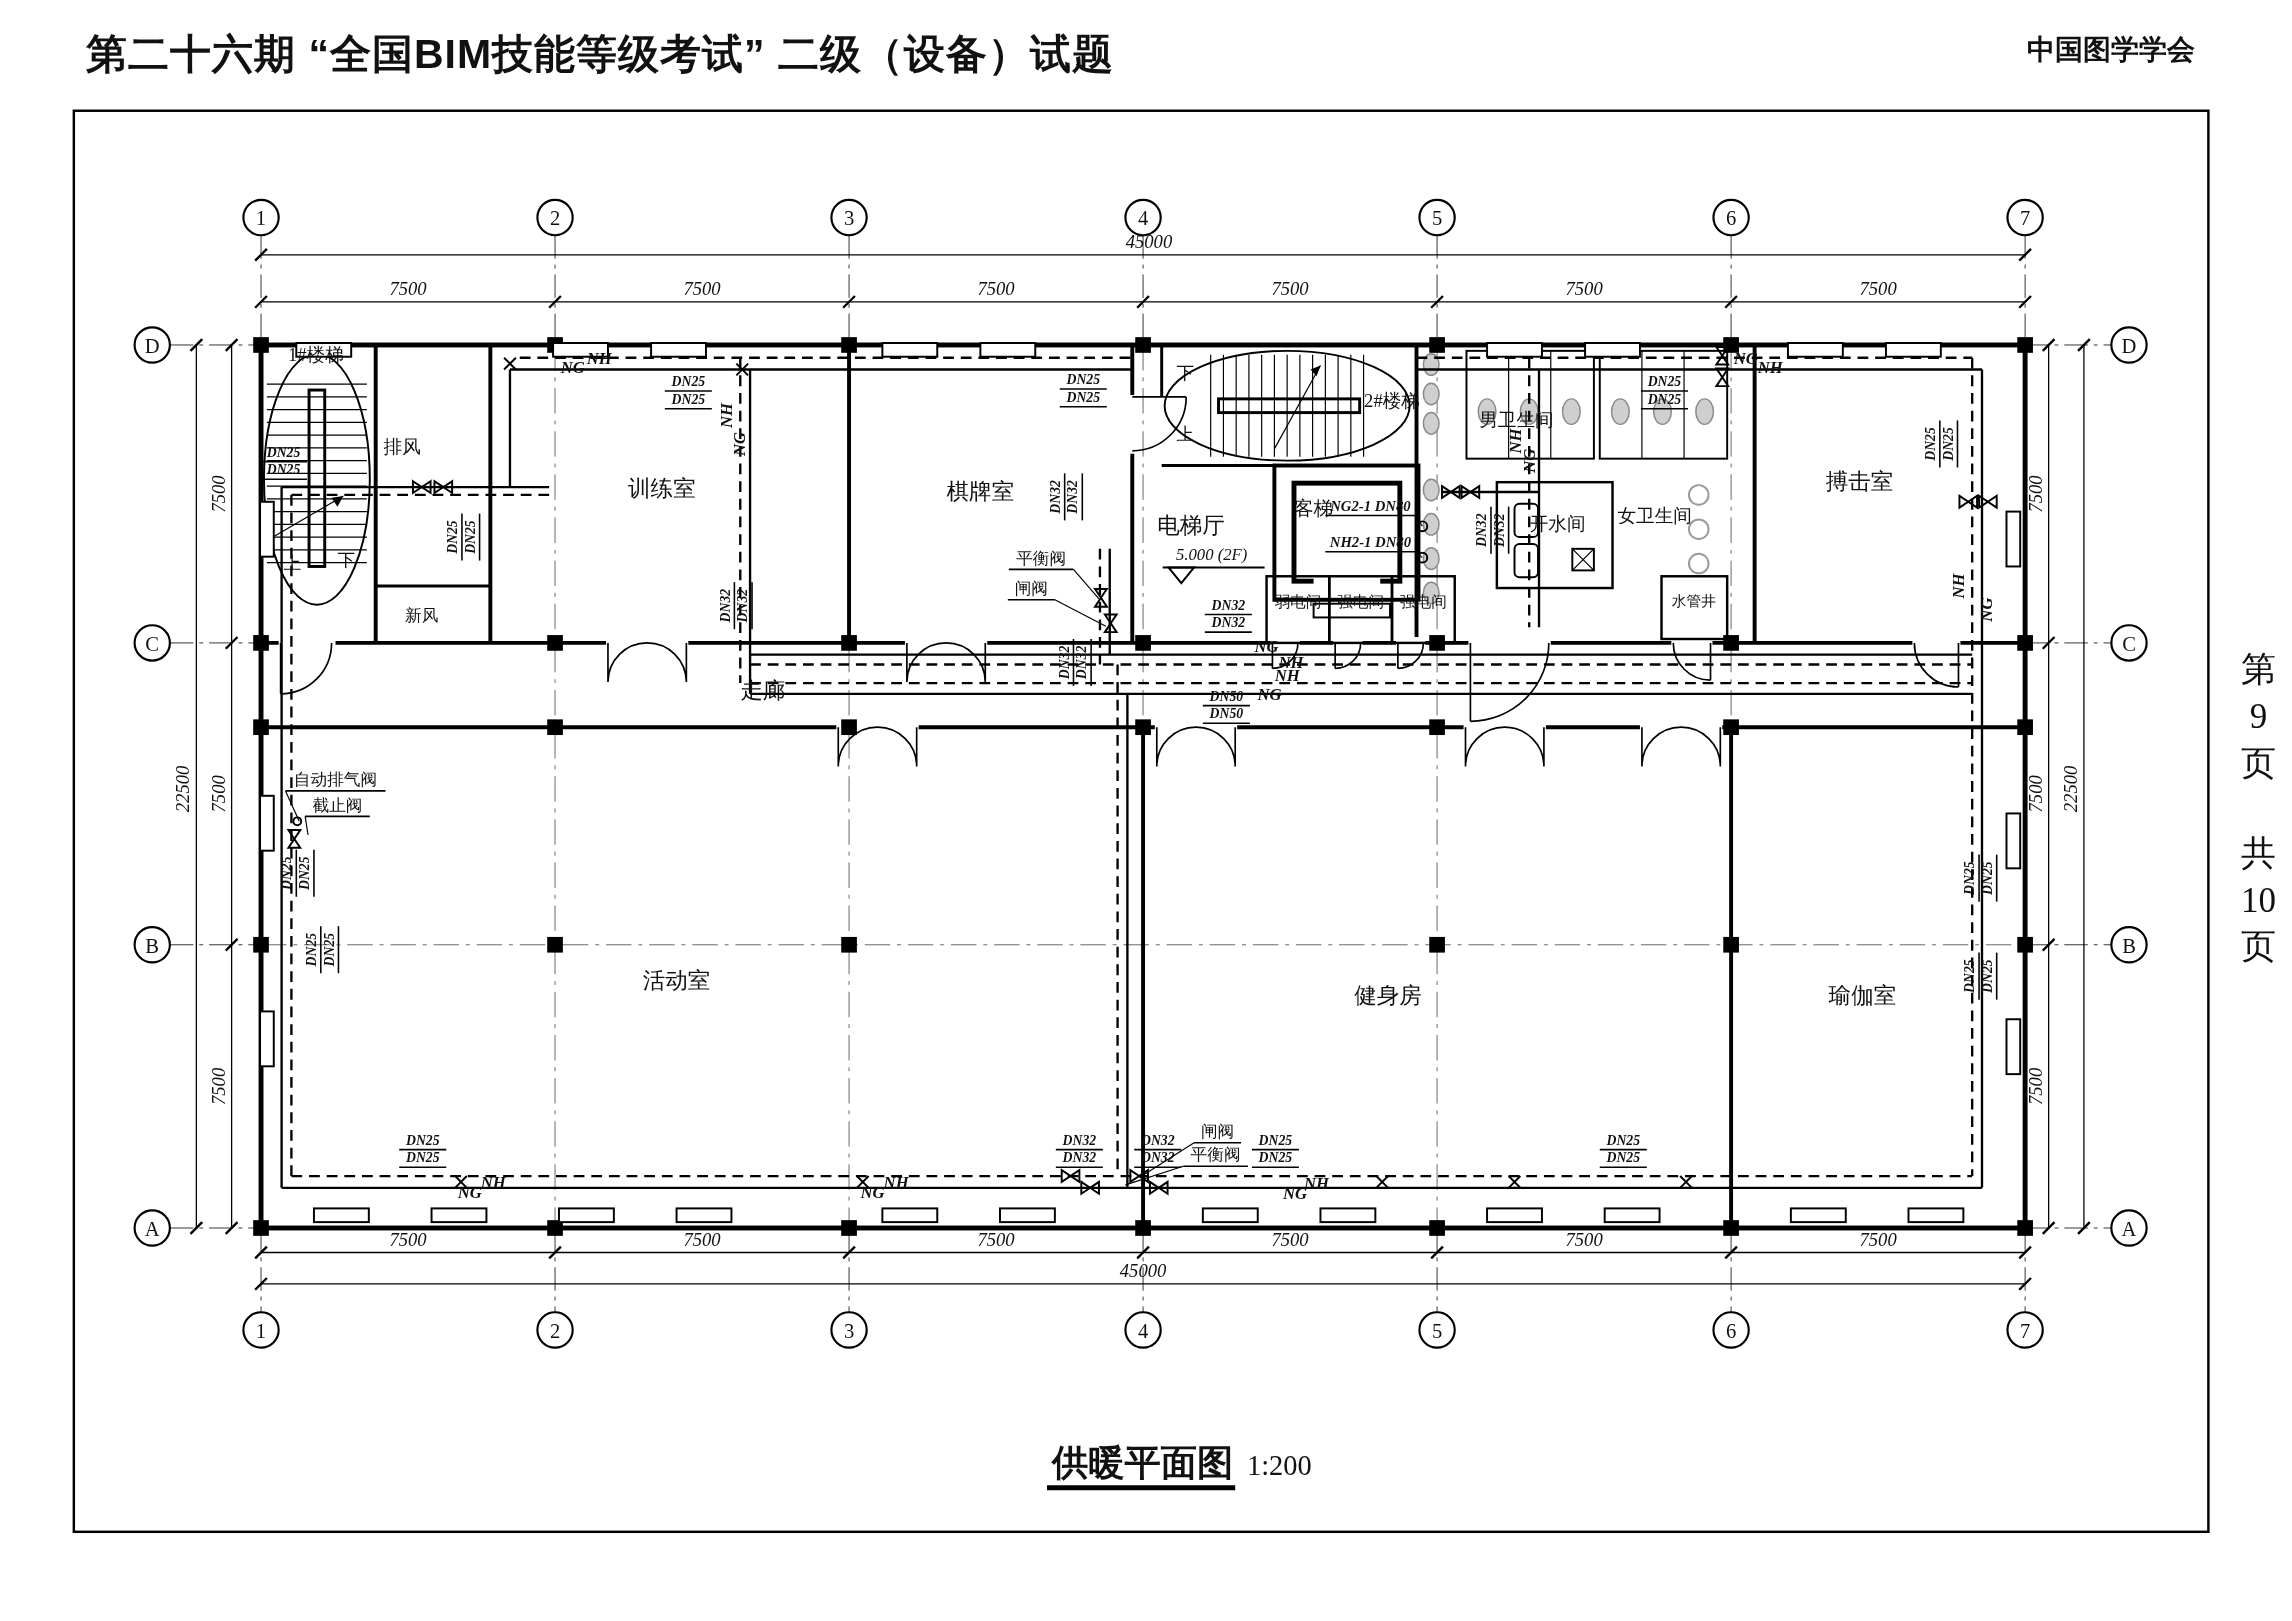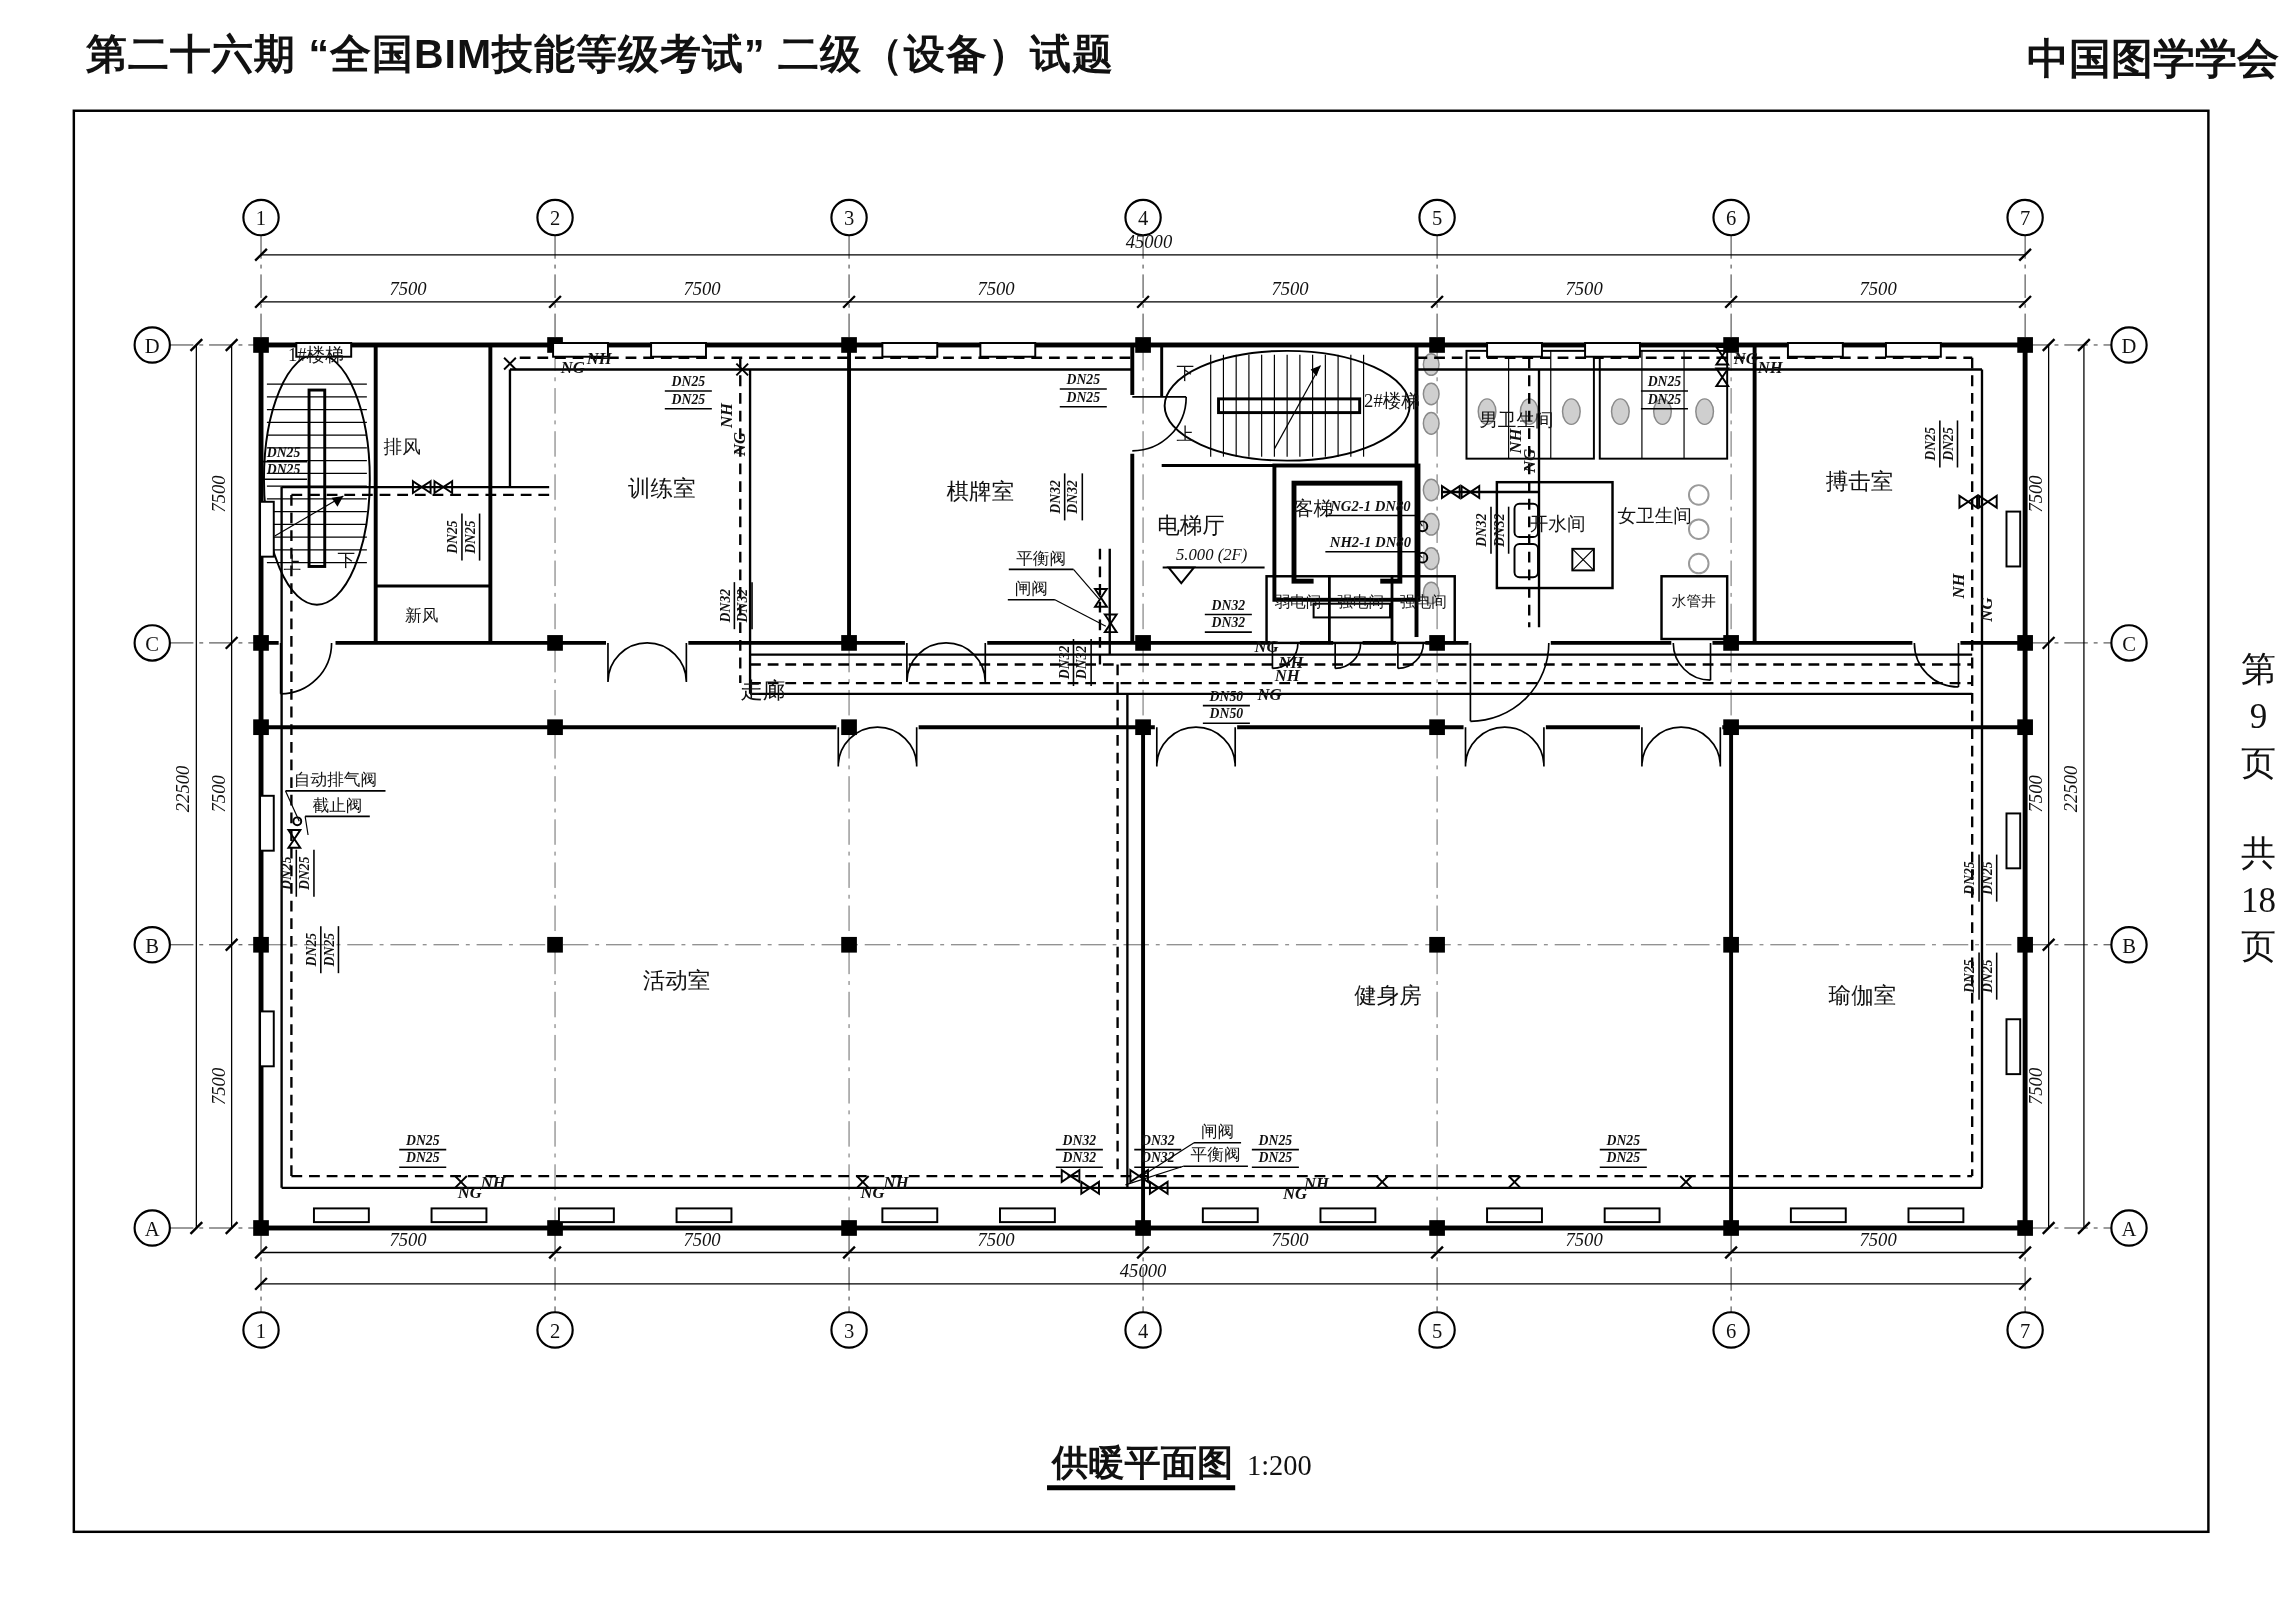--- a/index.html
+++ b/index.html
@@ -1,18 +1,18 @@
 <!DOCTYPE html>
 <html><head>
 <meta charset="utf-8">
 <style>
   html,body{margin:0;padding:0;background:#fff;}
   body{width:2293px;height:1621px;position:relative;font-family:"Liberation Serif","DejaVu Serif",serif;color:#111;}
   .hdr-title{position:absolute;left:86px;top:27.4px;font-size:41px;font-weight:bold;letter-spacing:1px;font-family:"Liberation Sans","DejaVu Sans",sans-serif;}
-  .hdr-org{position:absolute;left:2027px;top:31px;font-size:42px;font-weight:bold;font-family:"Liberation Sans","DejaVu Sans",sans-serif;}
+  .hdr-org{position:absolute;left:2027px;top:31px;font-size:28px;font-weight:bold;font-family:"Liberation Sans","DejaVu Sans",sans-serif;}
   .page-ind{position:absolute;left:2231px;top:647px;width:55px;display:flex;flex-direction:column;align-items:center;font-size:35px;line-height:1.34;}
   .page-ind span:nth-child(4){margin-top:43px;}
   svg text{fill:#111;}
   .w5{stroke:#000;stroke-width:5;fill:none}
   .w4{stroke:#000;stroke-width:4;fill:none}
   .w3{stroke:#000;stroke-width:3;fill:none}
   .w25{stroke:#000;stroke-width:2.5;fill:none}
   .w2{stroke:#000;stroke-width:2;fill:none}
   .thin{stroke:#000;stroke-width:1.2;fill:none}
   .gl{stroke:#333;stroke-width:1;stroke-dasharray:24 6 4 6;fill:none}
@@ -45,21 +45,21 @@
 
 
 
 <div class="hdr-title">第二十六期 “全国BIM技能等级考试” 二级（设备）试题</div>
 <div class="hdr-org">中国图学学会</div>
 <div class="page-ind" id="pageind">
     <span>第</span>
     <span>9</span>
     <span>页</span>
     <span>共</span>
-    <span>18</span>
+    <span>10</span>
     <span>页</span>
   </div>
 
 <svg id="plan" width="2293" height="1621" viewBox="0 0 2339 1654">
 
   <g id="under">
       <line x1="266" y1="240" x2="266" y2="352" class="gl"></line>
       <line x1="266" y1="1253" x2="266" y2="1339" class="gl"></line>
       <line x1="266" y1="352" x2="266" y2="1253" class="gl2"></line>
       <line x1="566" y1="240" x2="566" y2="352" class="gl"></line>

